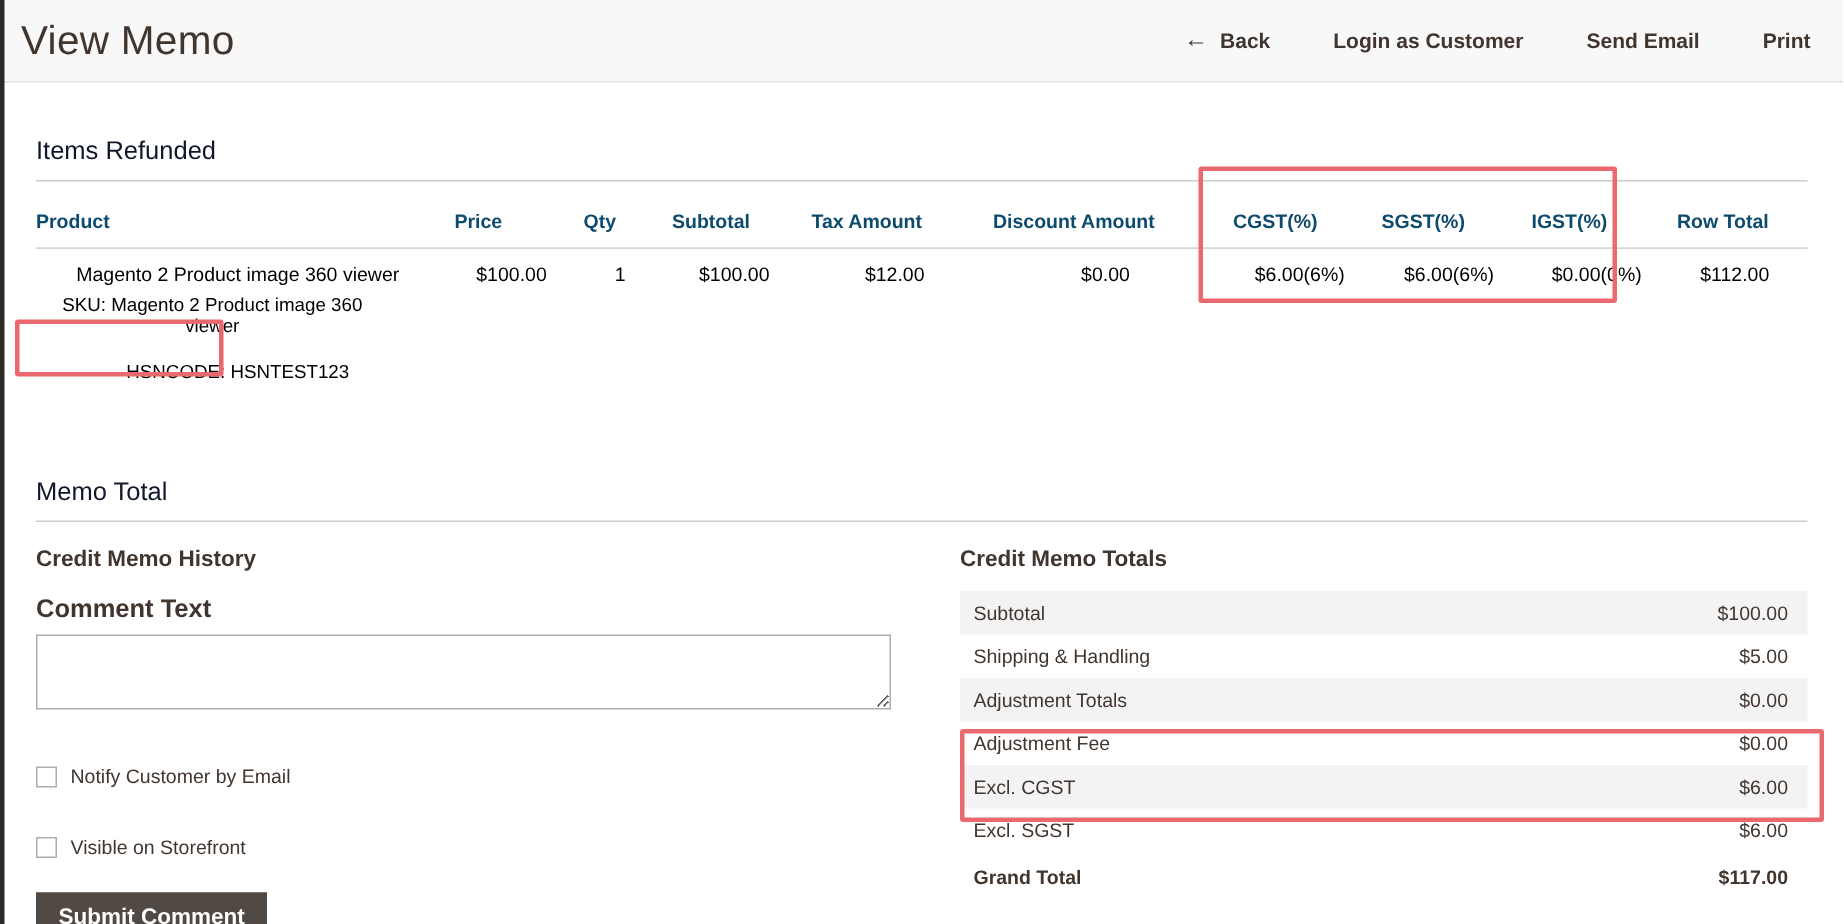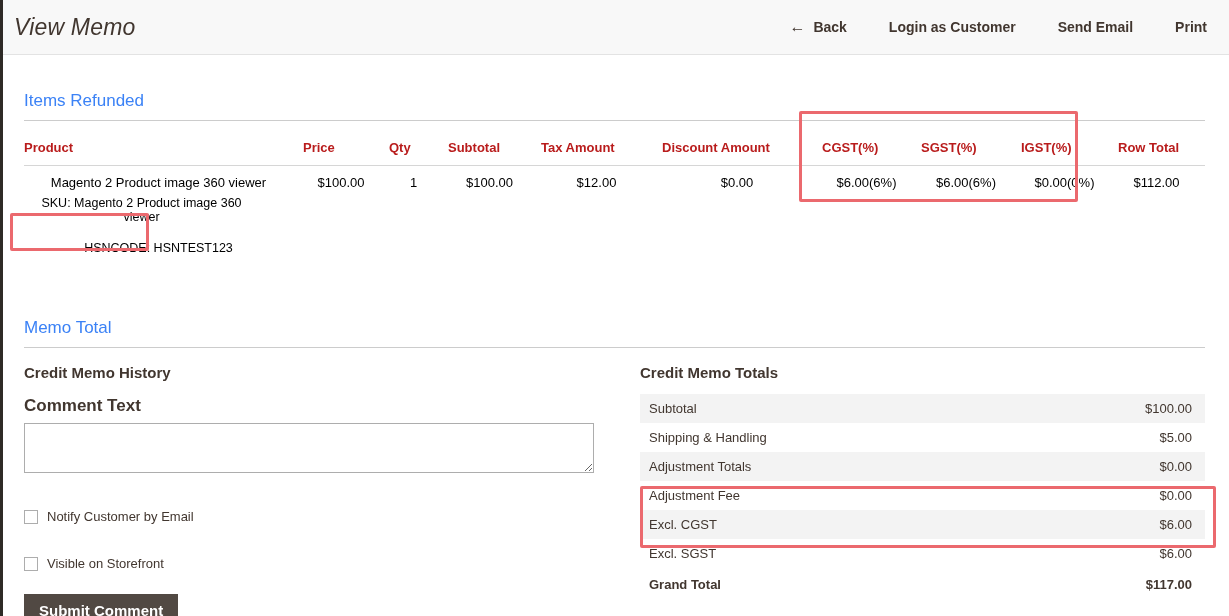--- a/index.html
+++ b/index.html
@@ -16,38 +16,38 @@
     background: #2e2a26;
   }
   
   .page-header {
     height: 55px;
     background: #f8f8f8;
     border-bottom: 1px solid #e3e3e3;
     display: flex; align-items: center; justify-content: space-between;
     padding: 0 20px 0 14px;
   }
-  .page-title { font-size: 23px; font-weight: 400; color: #41362f; letter-spacing: .2px; font-style: italic; }
+  .page-title { font-size: 27px; font-weight: 400; color: #41362f; letter-spacing: .2px; }
   .header-actions { display: flex; align-items: center; gap: 38px; }
   .header-action {
     background: none; border: none; cursor: pointer;
     font-family: inherit; font-size: 14px; font-weight: 600; color: #41362f;
     display: flex; align-items: center; gap: 8px; padding: 4px 2px;
   }
   .back-arrow { font-size: 16px; font-weight: 400; line-height: 1; }
   
   .content { padding: 36px 24px 0 24px; }
   .section-heading {
-    font-size: 17px; font-weight: 400; color: #3b82f6;
+    font-size: 17px; font-weight: 400; color: #0f172a;
     padding-bottom: 9px; border-bottom: 1px solid #cccccc;
   }
   
   table.items { border-collapse: collapse; width: 1181px; table-layout: fixed; margin-top: 6px; }
   table.items th {
-    text-align: left; font-size: 13px; font-weight: 700; color: #b91c1c;
+    text-align: left; font-size: 13px; font-weight: 700; color: #0c4a6e;
     padding: 13px 10px 10px 0; border-bottom: 1px solid #d6d6d6;
   }
   table.items td {
     text-align: center; vertical-align: top; font-size: 13px; color: #000000;
     padding: 9px 10px 6px 0;
   }
   .product-name { margin-bottom: 7px; line-height: 15px; }
   .product-sku { width: 235px; line-height: 13px; margin-bottom: 0; font-size: 12.5px; line-height: 13px; }
   .product-sku { line-height: 13.5px; }
   .product-hsn { margin-top: 17px; font-size: 12.5px; }

